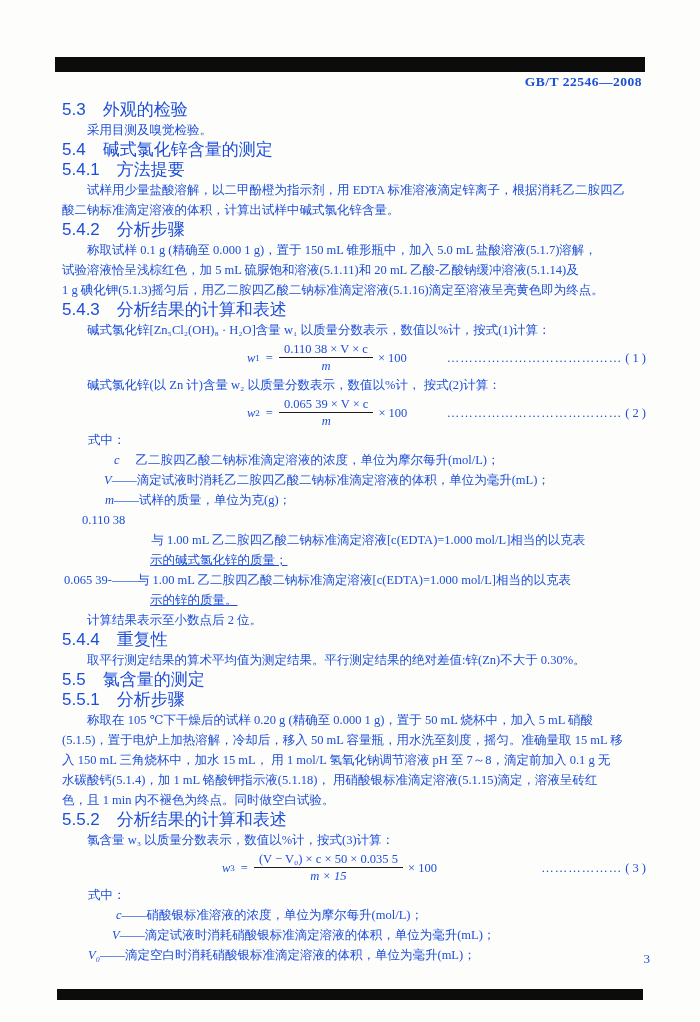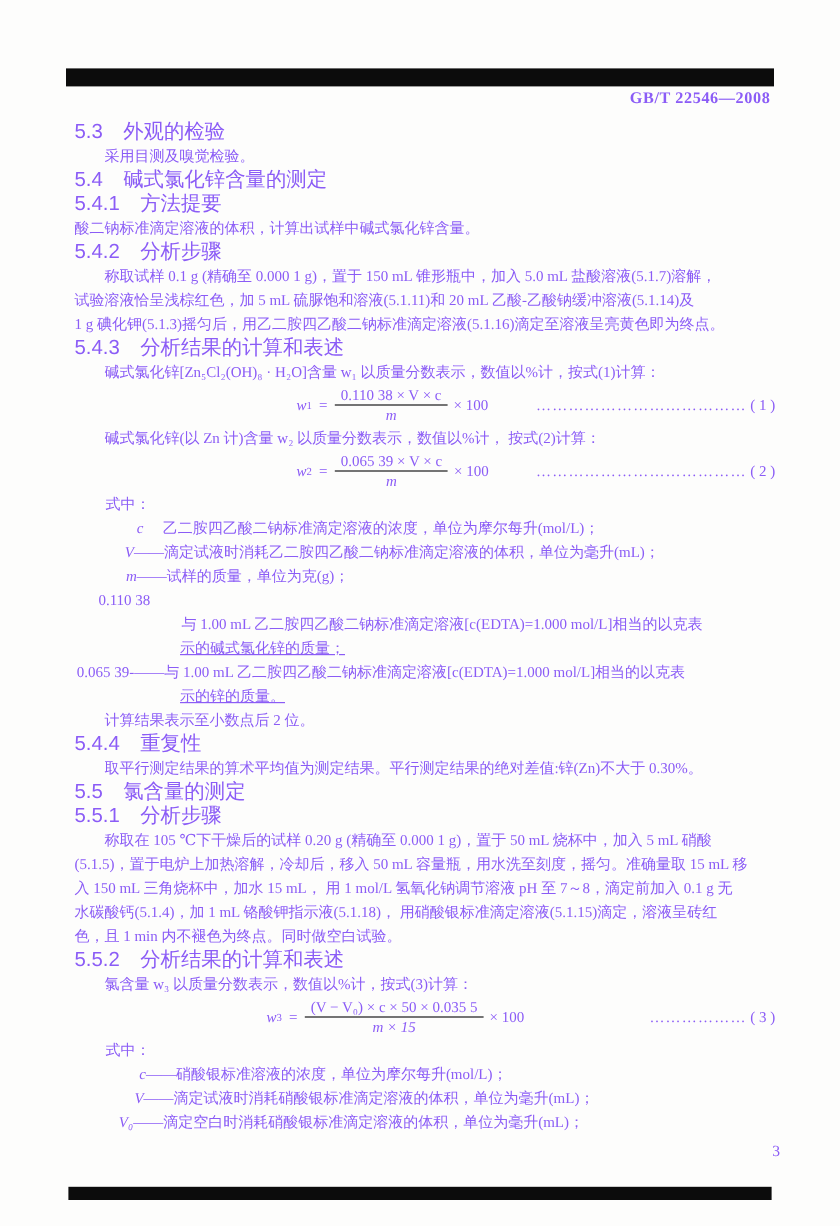--- a/index.html
+++ b/index.html
@@ -1,19 +1,19 @@
 <!DOCTYPE html>
 <html><head>
 <meta charset="utf-8">
 <style>
   html,body { margin:0; padding:0; background:#ffffff; }
   .page {
     position:relative; width:700px; height:1022px; background:#fdfdfc;
     font-family:"Liberation Serif","DejaVu Serif",serif;
-    color:#8b5cf6; font-size:12.5px; overflow:hidden;
+    color:#1d4ed8; font-size:12.5px; overflow:hidden;
   }
   .scan-bar-top { position:absolute; left:55px; top:57px; width:590px; height:15px; background:#0c0c0c; }
   .scan-bar-bottom { position:absolute; left:57px; top:989px; width:586px; height:11px; background:#0c0c0c; }
   .doc-header {
     position:absolute; top:74px; left:62px; width:580px;
     text-align:right; font-weight:bold; font-size:13.5px; letter-spacing:0.5px;
   }
   .content {
     position:absolute; top:100px; left:62px; width:584px;
     line-height:20px;
@@ -43,39 +43,40 @@
   .def { display:flex; white-space:nowrap; }
   .def .dsym { font-style:italic; }
   .d-c1 .dsym { margin-left:52px; } .d-c1 .dtext { margin-left:16px; }
   .d-v1 .dsym { margin-left:42px; }
   .d-m1 .dsym { margin-left:43px; }
   .d-n1 .dsym { margin-left:20px; font-style:normal; } .d-n1 .dtext { margin-left:26px;margin-top:20px; }
   .d-n2 .dsym { margin-left:2px; font-style:normal; }
   .d-cont { padding-left:88px;text-decoration:underline; }
   .d-c2 .dsym { margin-left:54px; }
   .d-v2 .dsym { margin-left:50px; }
-  .d-v02 .dsym { margin-left:37px; }
+  .d-v02 .dsym { margin-left:26px; }
   .page-number { position:absolute; top:951px; left:630px; width:20px; text-align:right; font-size:13px; }
 </style>
 </head>
 <body>
 
 <div class="page">
 
   <div class="scan-bar-top"></div>
 
   <div class="doc-header">GB/T 22546—2008</div>
 
   <div class="content">
 
     <div class="h">5.3　外观的检验</div>
     <div class="ln ind">采用目测及嗅觉检验。</div>
 
     <div class="h">5.4　碱式氯化锌含量的测定</div>
     <div class="h">5.4.1　方法提要</div>
+    <div class="ln ind">试样用少量盐酸溶解，以二甲酚橙为指示剂，用 EDTA 标准溶液滴定锌离子，根据消耗乙二胺四乙</div>
     <div class="ln">酸二钠标准滴定溶液的体积，计算出试样中碱式氯化锌含量。</div>
 
     <div class="h">5.4.2　分析步骤</div>
     <div class="ln ind">称取试样 0.1 g (精确至 0.000 1 g)，置于 150 mL 锥形瓶中，加入 5.0 mL 盐酸溶液(5.1.7)溶解，</div>
     <div class="ln">试验溶液恰呈浅棕红色，加 5 mL 硫脲饱和溶液(5.1.11)和 20 mL 乙酸-乙酸钠缓冲溶液(5.1.14)及</div>
     <div class="ln">1 g 碘化钾(5.1.3)摇匀后，用乙二胺四乙酸二钠标准滴定溶液(5.1.16)滴定至溶液呈亮黄色即为终点。</div>
 
     <div class="h">5.4.3　分析结果的计算和表述</div>
     <div class="ln ind">碱式氯化锌[Zn₅Cl₂(OH)₈ · H₂O]含量 w₁ 以质量分数表示，数值以%计，按式(1)计算：</div>
 

